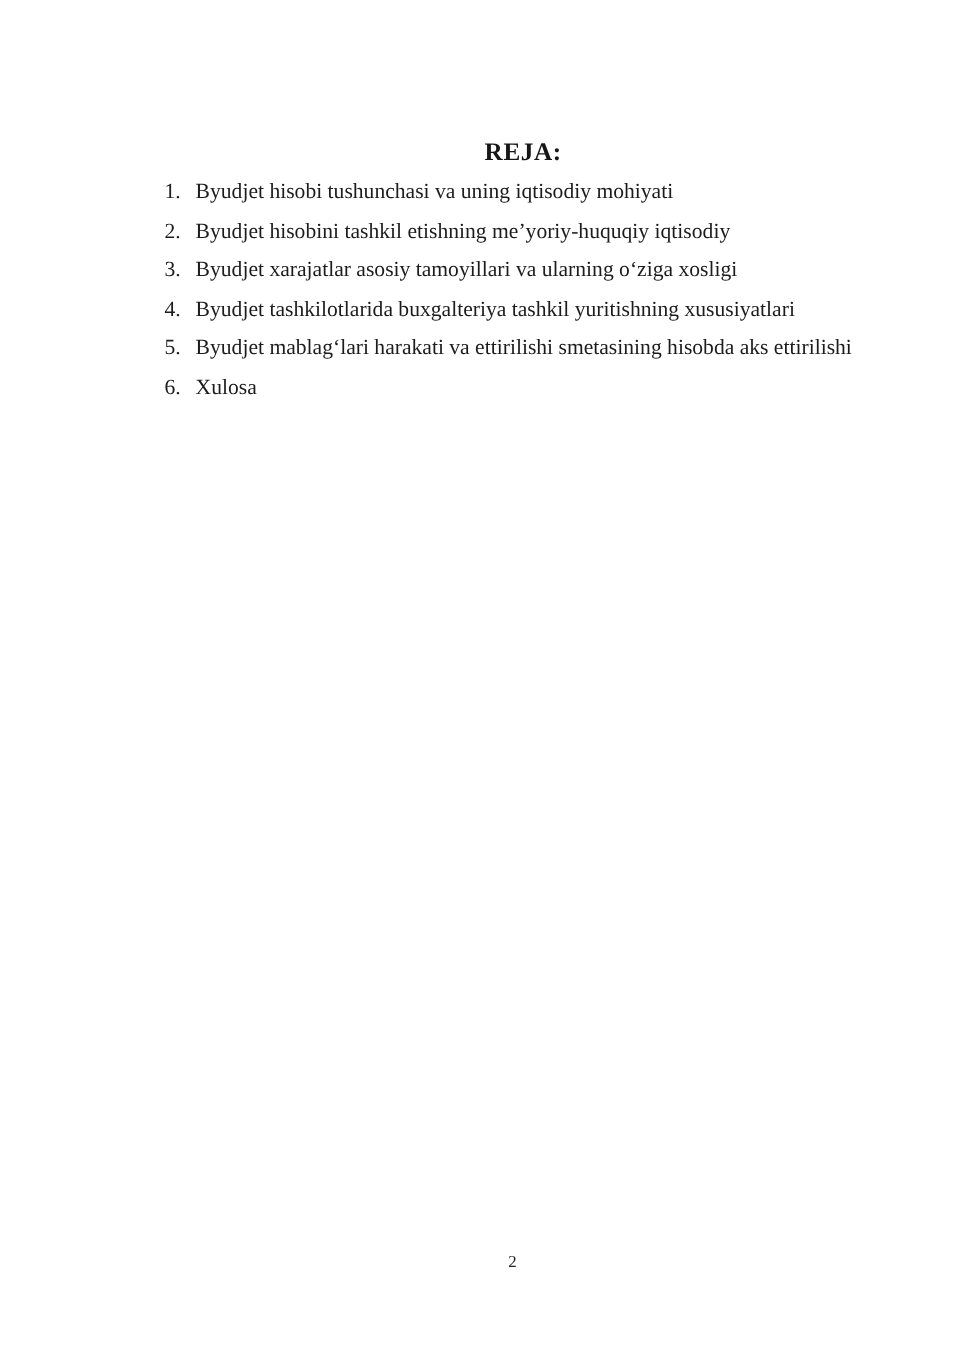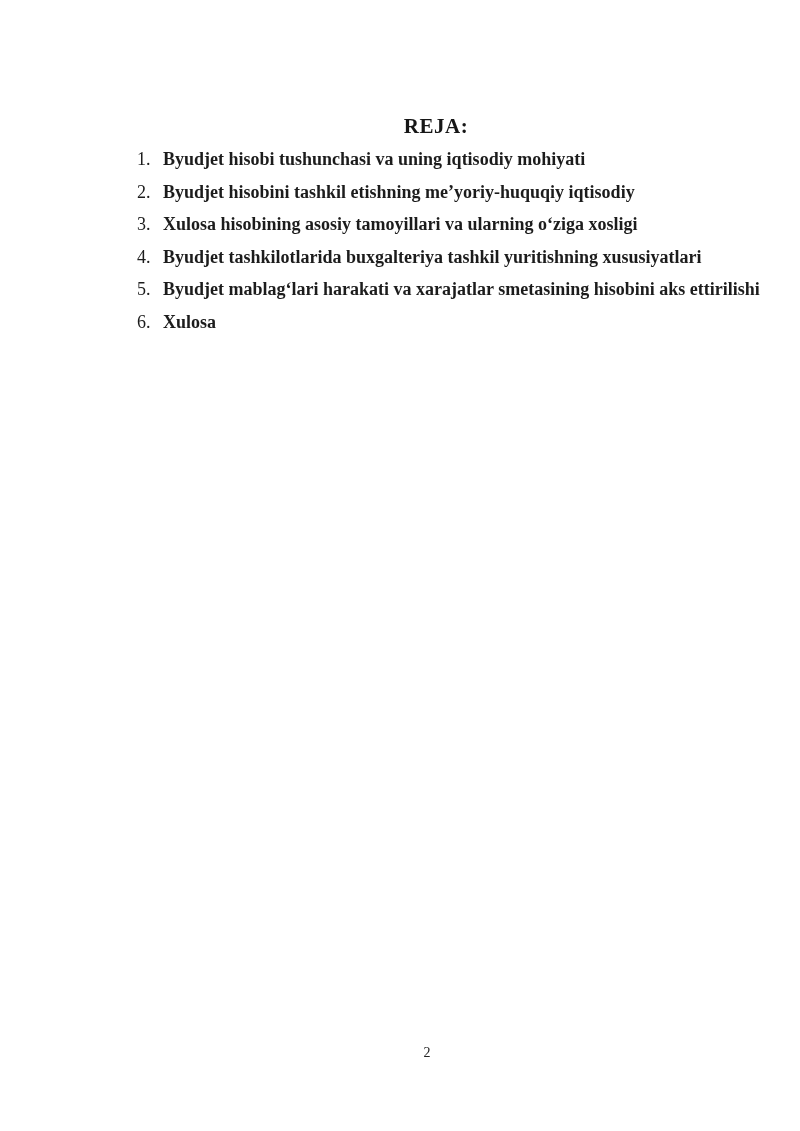--- a/index.html
+++ b/index.html
@@ -41,21 +41,20 @@
     line-height: 32.6px;
     color: #1c1c1c;
   }
   .plan-item .num {
     flex: 0 0 26px;
     width: 26px;
   }
   .plan-item .txt {
     flex: 1 1 auto;
     white-space: nowrap;
-    font-weight: bold;
   }
   .page-number {
     position: absolute;
     top: 1044px;
     left: 137px;
     width: 580px;
     text-align: center;
     font-size: 14px;
     line-height: 18px;
     color: #222222;
@@ -75,31 +74,31 @@
       <span class="txt">Byudjet hisobi tushunchasi va uning iqtisodiy mohiyati</span>
     </div>
 
     <div class="plan-item">
       <span class="num">2.</span>
       <span class="txt">Byudjet hisobini tashkil etishning me’yoriy-huquqiy iqtisodiy</span>
     </div>
 
     <div class="plan-item">
       <span class="num">3.</span>
-      <span class="txt">Xulosa hisobining asosiy tamoyillari va ularning o‘ziga xosligi</span>
+      <span class="txt">Byudjet xarajatlar asosiy tamoyillari va ularning o‘ziga xosligi</span>
     </div>
 
     <div class="plan-item">
       <span class="num">4.</span>
       <span class="txt">Byudjet tashkilotlarida buxgalteriya tashkil yuritishning xususiyatlari</span>
     </div>
 
     <div class="plan-item">
       <span class="num">5.</span>
-      <span class="txt">Byudjet mablag‘lari harakati va xarajatlar smetasining hisobini aks ettirilishi</span>
+      <span class="txt">Byudjet mablag‘lari harakati va ettirilishi smetasining hisobda aks ettirilishi</span>
     </div>
 
     <div class="plan-item">
       <span class="num">6.</span>
       <span class="txt">Xulosa</span>
     </div>
 
   </div>
 
   <div class="page-number">2</div>

